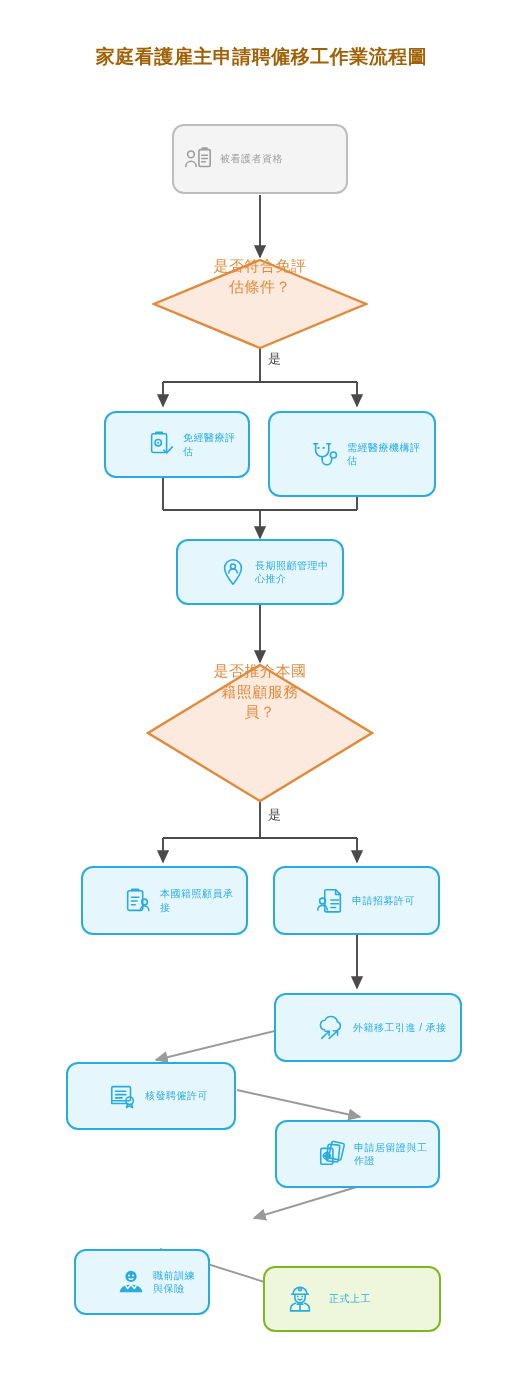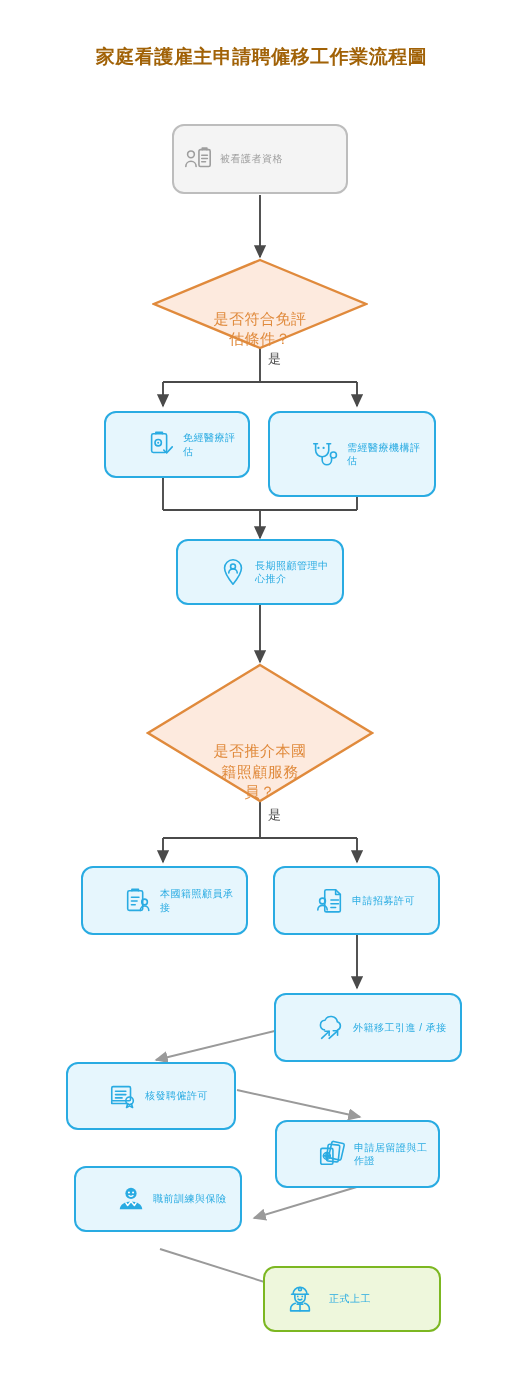--- a/index.html
+++ b/index.html
@@ -49,22 +49,23 @@
   .n-gray .lbl{ color:#9e9e9e; }
 
   
   .n-green{ background:#eef7dc; border:2px solid #7cb721; }
   .n-green .lbl{ color:#29abe2; }
 
   
   .diamond{
     position:absolute;
     display:flex;
-    align-items:flex-end;
+    align-items:flex-start;
     justify-content:center;
+    font-family:Liberation Mono, monospace;
   }
   .diamond .dshape{position:absolute;left:0;top:0;width:100%;height:100%;}
   .diamond .dtxt{
     position:relative;
     text-align:center;
     font-size:15px;
     line-height:1.38;
     color:#e08a3c;
     letter-spacing:0.5px;
     width:96px;
@@ -235,21 +236,21 @@
   <svg class="ic" viewBox="0 0 32 32" fill="none" stroke="#29abe2" stroke-width="1.7" stroke-linecap="round" stroke-linejoin="round">
     <rect x="14" y="3.5" width="13.5" height="18" rx="1.6" transform="rotate(13 20.7 12.5)"></rect>
     <rect x="11" y="6" width="12.5" height="18" rx="1.6" transform="rotate(6 17.2 15)"></rect>
     <rect x="4" y="10" width="13" height="17" rx="1.6"></rect>
     <circle cx="10.5" cy="18" r="3.6"></circle>
     <path d="M6.9 18h7.2M10.5 14.4c1.5 1.9 1.5 5.3 0 7.2M10.5 14.4c-1.5 1.9-1.5 5.3 0 7.2"></path>
   </svg>
   <span class="lbl">申請居留證與工作證</span>
 </div>
 
-<div class="node n-blue" style="left:74px;top:1166px;width:168px;height:66px;">
+<div class="node n-blue" style="left:74px;top:1249px;width:136px;height:66px;">
   <svg class="ic" viewBox="0 0 32 32" fill="none" stroke="#29abe2" stroke-width="1.7" stroke-linecap="round" stroke-linejoin="round">
     <circle cx="16" cy="10" r="6" fill="#29abe2" stroke="none"></circle>
     <circle cx="13.8" cy="9" r="1.1" fill="#ffffff" stroke="none"></circle>
     <circle cx="18.2" cy="9" r="1.1" fill="#ffffff" stroke="none"></circle>
     <path d="M13.8 12.3c1.3 1.1 3.1 1.1 4.4 0" stroke="#ffffff" stroke-width="1.3"></path>
     <path d="M4 27c0-5 5.4-8.4 12-8.4S28 22 28 27" fill="#29abe2" stroke="none"></path>
     <path d="M16 18.6L12.4 23l-1.9-3M16 18.6L19.6 23l1.9-3" stroke="#ffffff" stroke-width="1.5" fill="none"></path>
   </svg>
   <span class="lbl">職前訓練與保險</span>
 </div>

